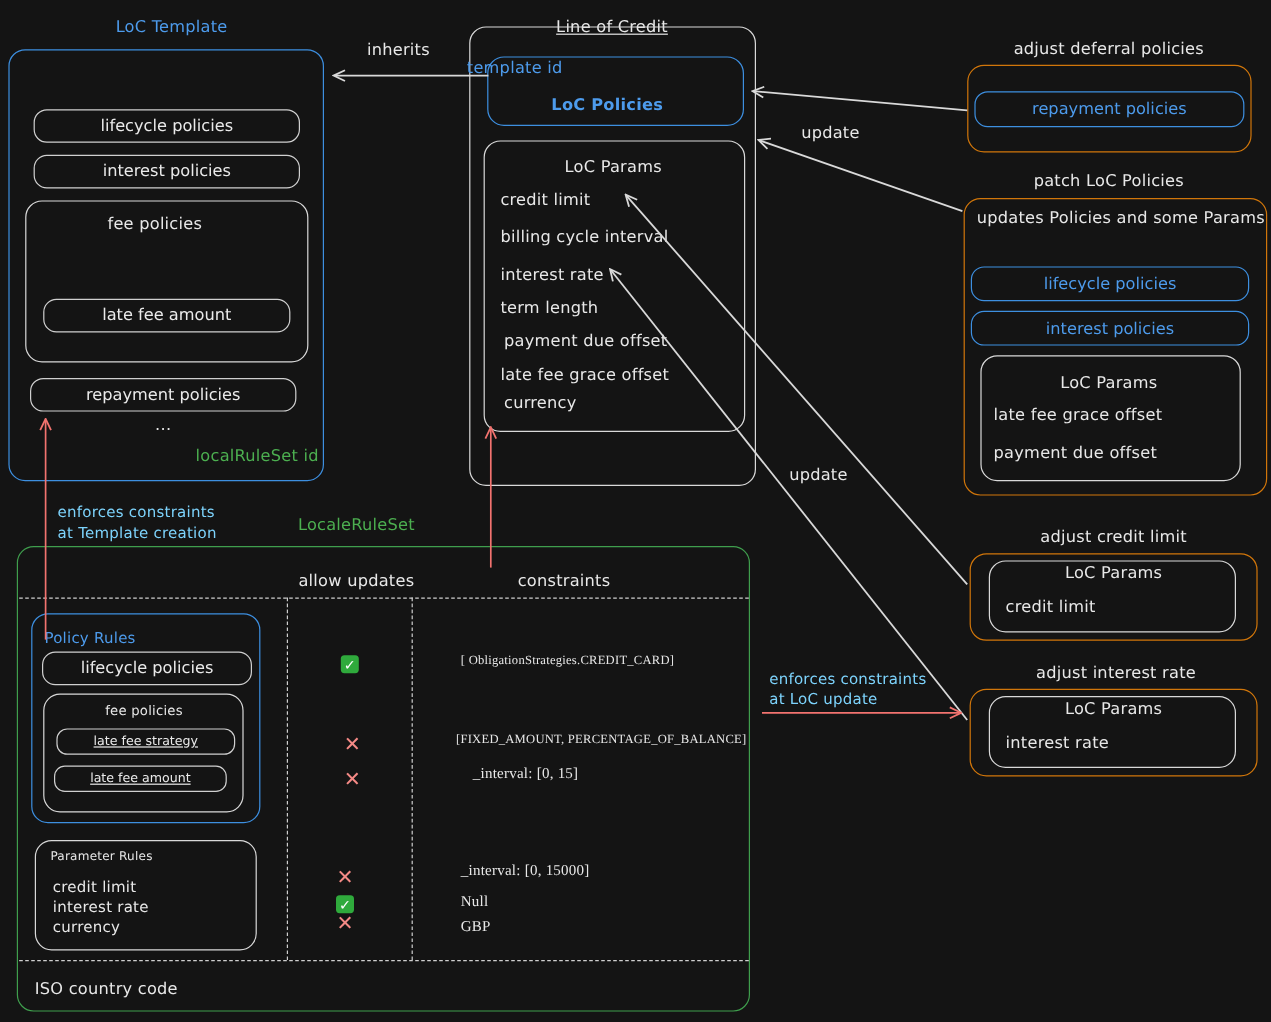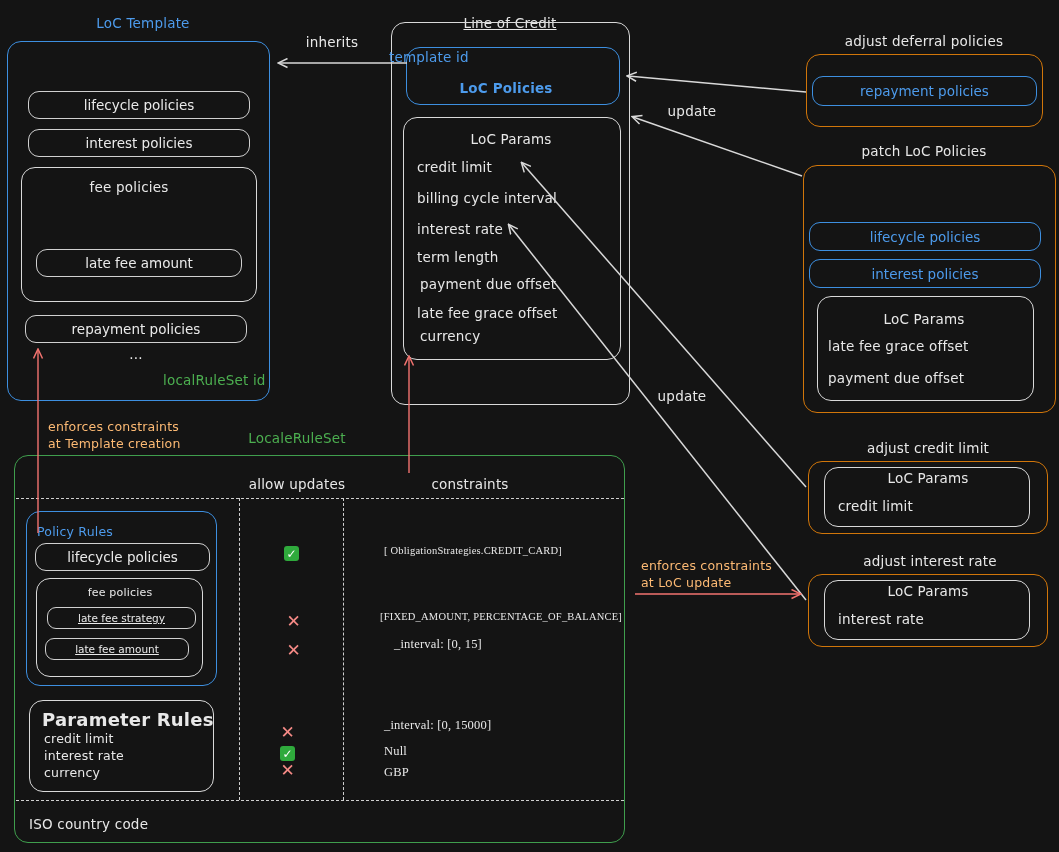--- a/index.html
+++ b/index.html
@@ -16,21 +16,21 @@
   .box.blue{border-color:#3d8fe0;}
   .box.orange{border-color:#d1760a;}
   .box.green{border-color:#3f9e4d;}
   .lbl{
     position:absolute;box-sizing:border-box;
     font-size:13.5px;letter-spacing:.2px;white-space:nowrap;color:#e8e8e8;
   }
   .lbl.c{transform:translateX(-50%);text-align:center;}
   .lbl.blue{color:#4d9bec;}
   .lbl.green{color:#4caf50;}
-  .lbl.red{color:#fdba74;}
+  .lbl.red{color:#7dd3fc;}
   .lbl.sm{font-size:11px;}
   .lbl.mono{font-family:Liberation Serif, serif;font-size:10.5px;margin-left:24px;}
   .lbl.ml{white-space:pre;line-height:1.35;}
   .chip{
     position:absolute;box-sizing:border-box;display:flex;
     align-items:center;justify-content:center;
     border:1.5px solid #d0d0d0;border-radius:11px;
     font-size:13.5px;color:#eaeaea;text-align:center;
   }
   .chip.plainblue{border-color:#3d8fe0;color:#4d9bec;}
@@ -85,20 +85,21 @@
   <div class="lbl" style="left:420px;top:276px;">payment due offset</div>
   <div class="lbl" style="left:417px;top:305px;">late fee grace offset</div>
   <div class="lbl" style="left:420px;top:328px;">currency</div>
 
   <div class="lbl c" style="left:924px;top:33px;">adjust deferral policies</div>
   <div class="box orange" style="left:806px;top:54px;width:237px;height:73px;"></div>
   <div class="chip plainblue" style="left:812px;top:76px;width:225px;height:30px;">repayment policies</div>
 
   <div class="lbl c" style="left:924px;top:143px;">patch LoC Policies</div>
   <div class="box orange" style="left:803px;top:165px;width:253px;height:248px;"></div>
+  <div class="lbl c" style="left:934px;top:174px;">updates Policies and some Params</div>
   <div class="chip plainblue" style="left:809px;top:222px;width:232px;height:29px;">lifecycle policies</div>
   <div class="chip plainblue" style="left:809px;top:259px;width:232px;height:29px;">interest policies</div>
   <div class="box" style="left:817px;top:296px;width:217px;height:105px;"></div>
   <div class="lbl c" style="left:924px;top:311px;">LoC Params</div>
   <div class="lbl" style="left:828px;top:338px;">late fee grace offset</div>
   <div class="lbl" style="left:828px;top:370px;">payment due offset</div>
 
   <div class="lbl c" style="left:928px;top:440px;">adjust credit limit</div>
   <div class="box orange" style="left:808px;top:461px;width:240px;height:73px;"></div>
   <div class="box" style="left:824px;top:467px;width:206px;height:60px;"></div>
@@ -124,21 +125,21 @@
 
   <div class="box blue" style="left:26px;top:511px;width:191px;height:175px;"></div>
   <div class="lbl blue sm" style="left:37px;top:524px;font-size:12.5px;">Policy Rules</div>
   <div class="chip" style="left:35px;top:543px;width:175px;height:28px;">lifecycle policies</div>
   <div class="box" style="left:36px;top:578px;width:167px;height:99px;"></div>
   <div class="lbl c sm" style="left:120px;top:586px;">fee policies</div>
   <div class="chip sm" style="left:47px;top:607px;width:149px;height:22px;">late fee strategy</div>
   <div class="chip sm" style="left:45px;top:638px;width:144px;height:22px;">late fee amount</div>
 
   <div class="box" style="left:29px;top:700px;width:185px;height:92px;"></div>
-  <div class="lbl" style="left:42px;top:709px;font-size:18px;font-weight:bold;">Parameter Rules</div>
+  <div class="lbl" style="left:42px;top:709px;font-size:10px;">Parameter Rules</div>
   <div class="lbl" style="left:44px;top:731px;font-size:12.5px;">credit limit</div>
   <div class="lbl" style="left:44px;top:748px;font-size:12.5px;">interest rate</div>
   <div class="lbl" style="left:44px;top:765px;font-size:12.5px;">currency</div>
 
   <div class="lbl" style="left:29px;top:816px;">ISO country code</div>
 
   <div class="mark yes" style="left:284px;top:546px;">✓</div>
   <div class="mark no" style="left:286px;top:614px;">✕</div>
   <div class="mark no" style="left:286px;top:643px;">✕</div>
   <div class="mark no" style="left:280px;top:725px;">✕</div>

